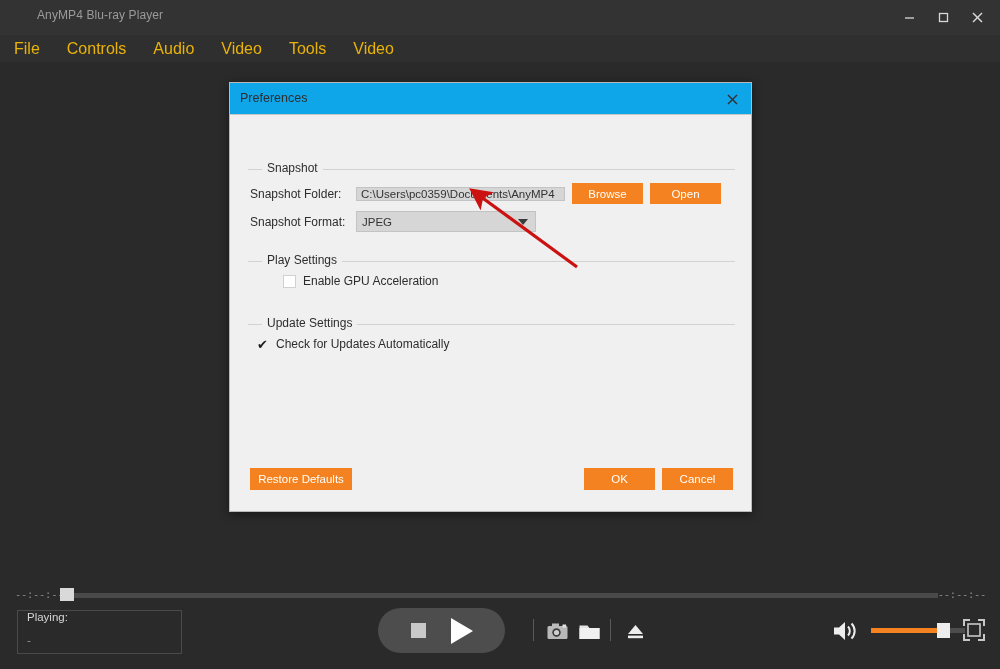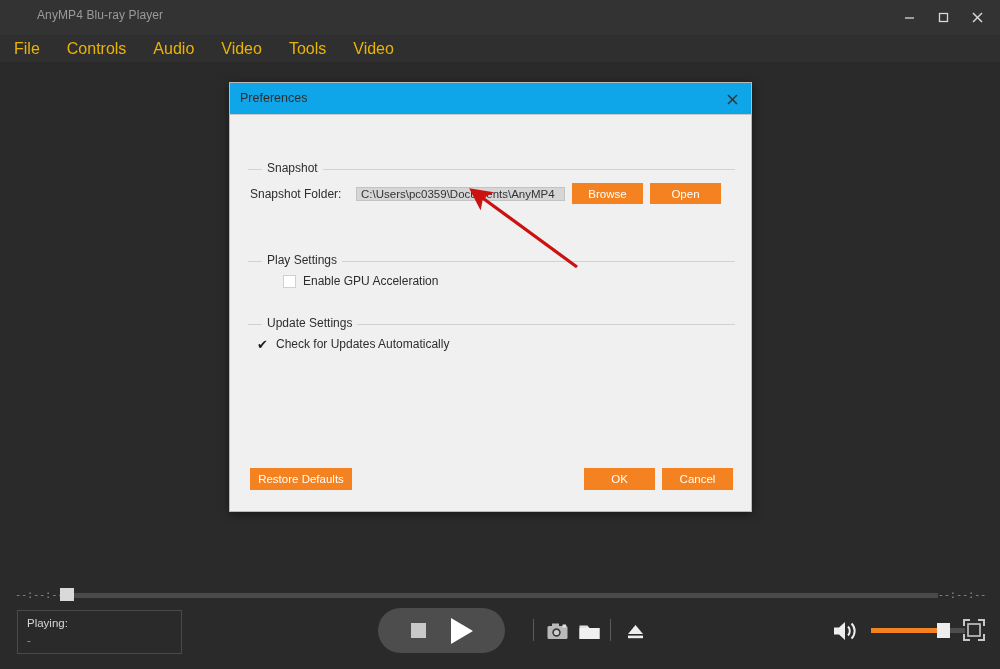--- a/index.html
+++ b/index.html
@@ -249,21 +249,21 @@
     background: #d9d9d9;
   }
 
   .playing-box {
     position: absolute; left: 17px; top: 35px;
     width: 165px; height: 44px;
     border: 1px solid #4a4a4a;
     background: transparent;
   }
   .playing-line1 {
-    position: absolute; left: 9px; top: 6px;
+    position: absolute; left: 9px; top: 0;
     font-size: 11.5px; color: #d5d5d5;
   }
   .playing-line2 {
     position: absolute; left: 9px; top: 23px;
     font-size: 11.5px; color: #9a9a9a;
   }
 
   .transport {
     position: absolute; left: 378px; top: 608px;
     width: 127px; height: 45px;
@@ -376,20 +376,27 @@
         <div class="group-label">Snapshot</div>
       </div>
 
       <div class="row" style="left:20px; top:68px;">
         <div class="field-label">Snapshot Folder:</div>
         <div class="text-input">C:\Users\pc0359\Documents\AnyMP4</div>
         <div class="orange-btn btn-browse">Browse</div>
         <div class="orange-btn btn-open">Open</div>
       </div>
 
+      <div class="row" style="left:20px; top:96px;">
+        <div class="field-label">Snapshot Format:</div>
+        <div class="combo">
+          <span>JPEG</span>
+          <span class="combo-arrow"></span>
+        </div>
+      </div>
 
       <div class="group" style="top:146px;">
         <div class="group-line"></div>
         <div class="group-label">Play Settings</div>
       </div>
 
       <div class="row chk-row" style="left:33px; top:159px;margin-left:20px;">
         <div class="chk-box"></div>
         <div class="chk-label">Enable GPU Acceleration</div>
       </div>

